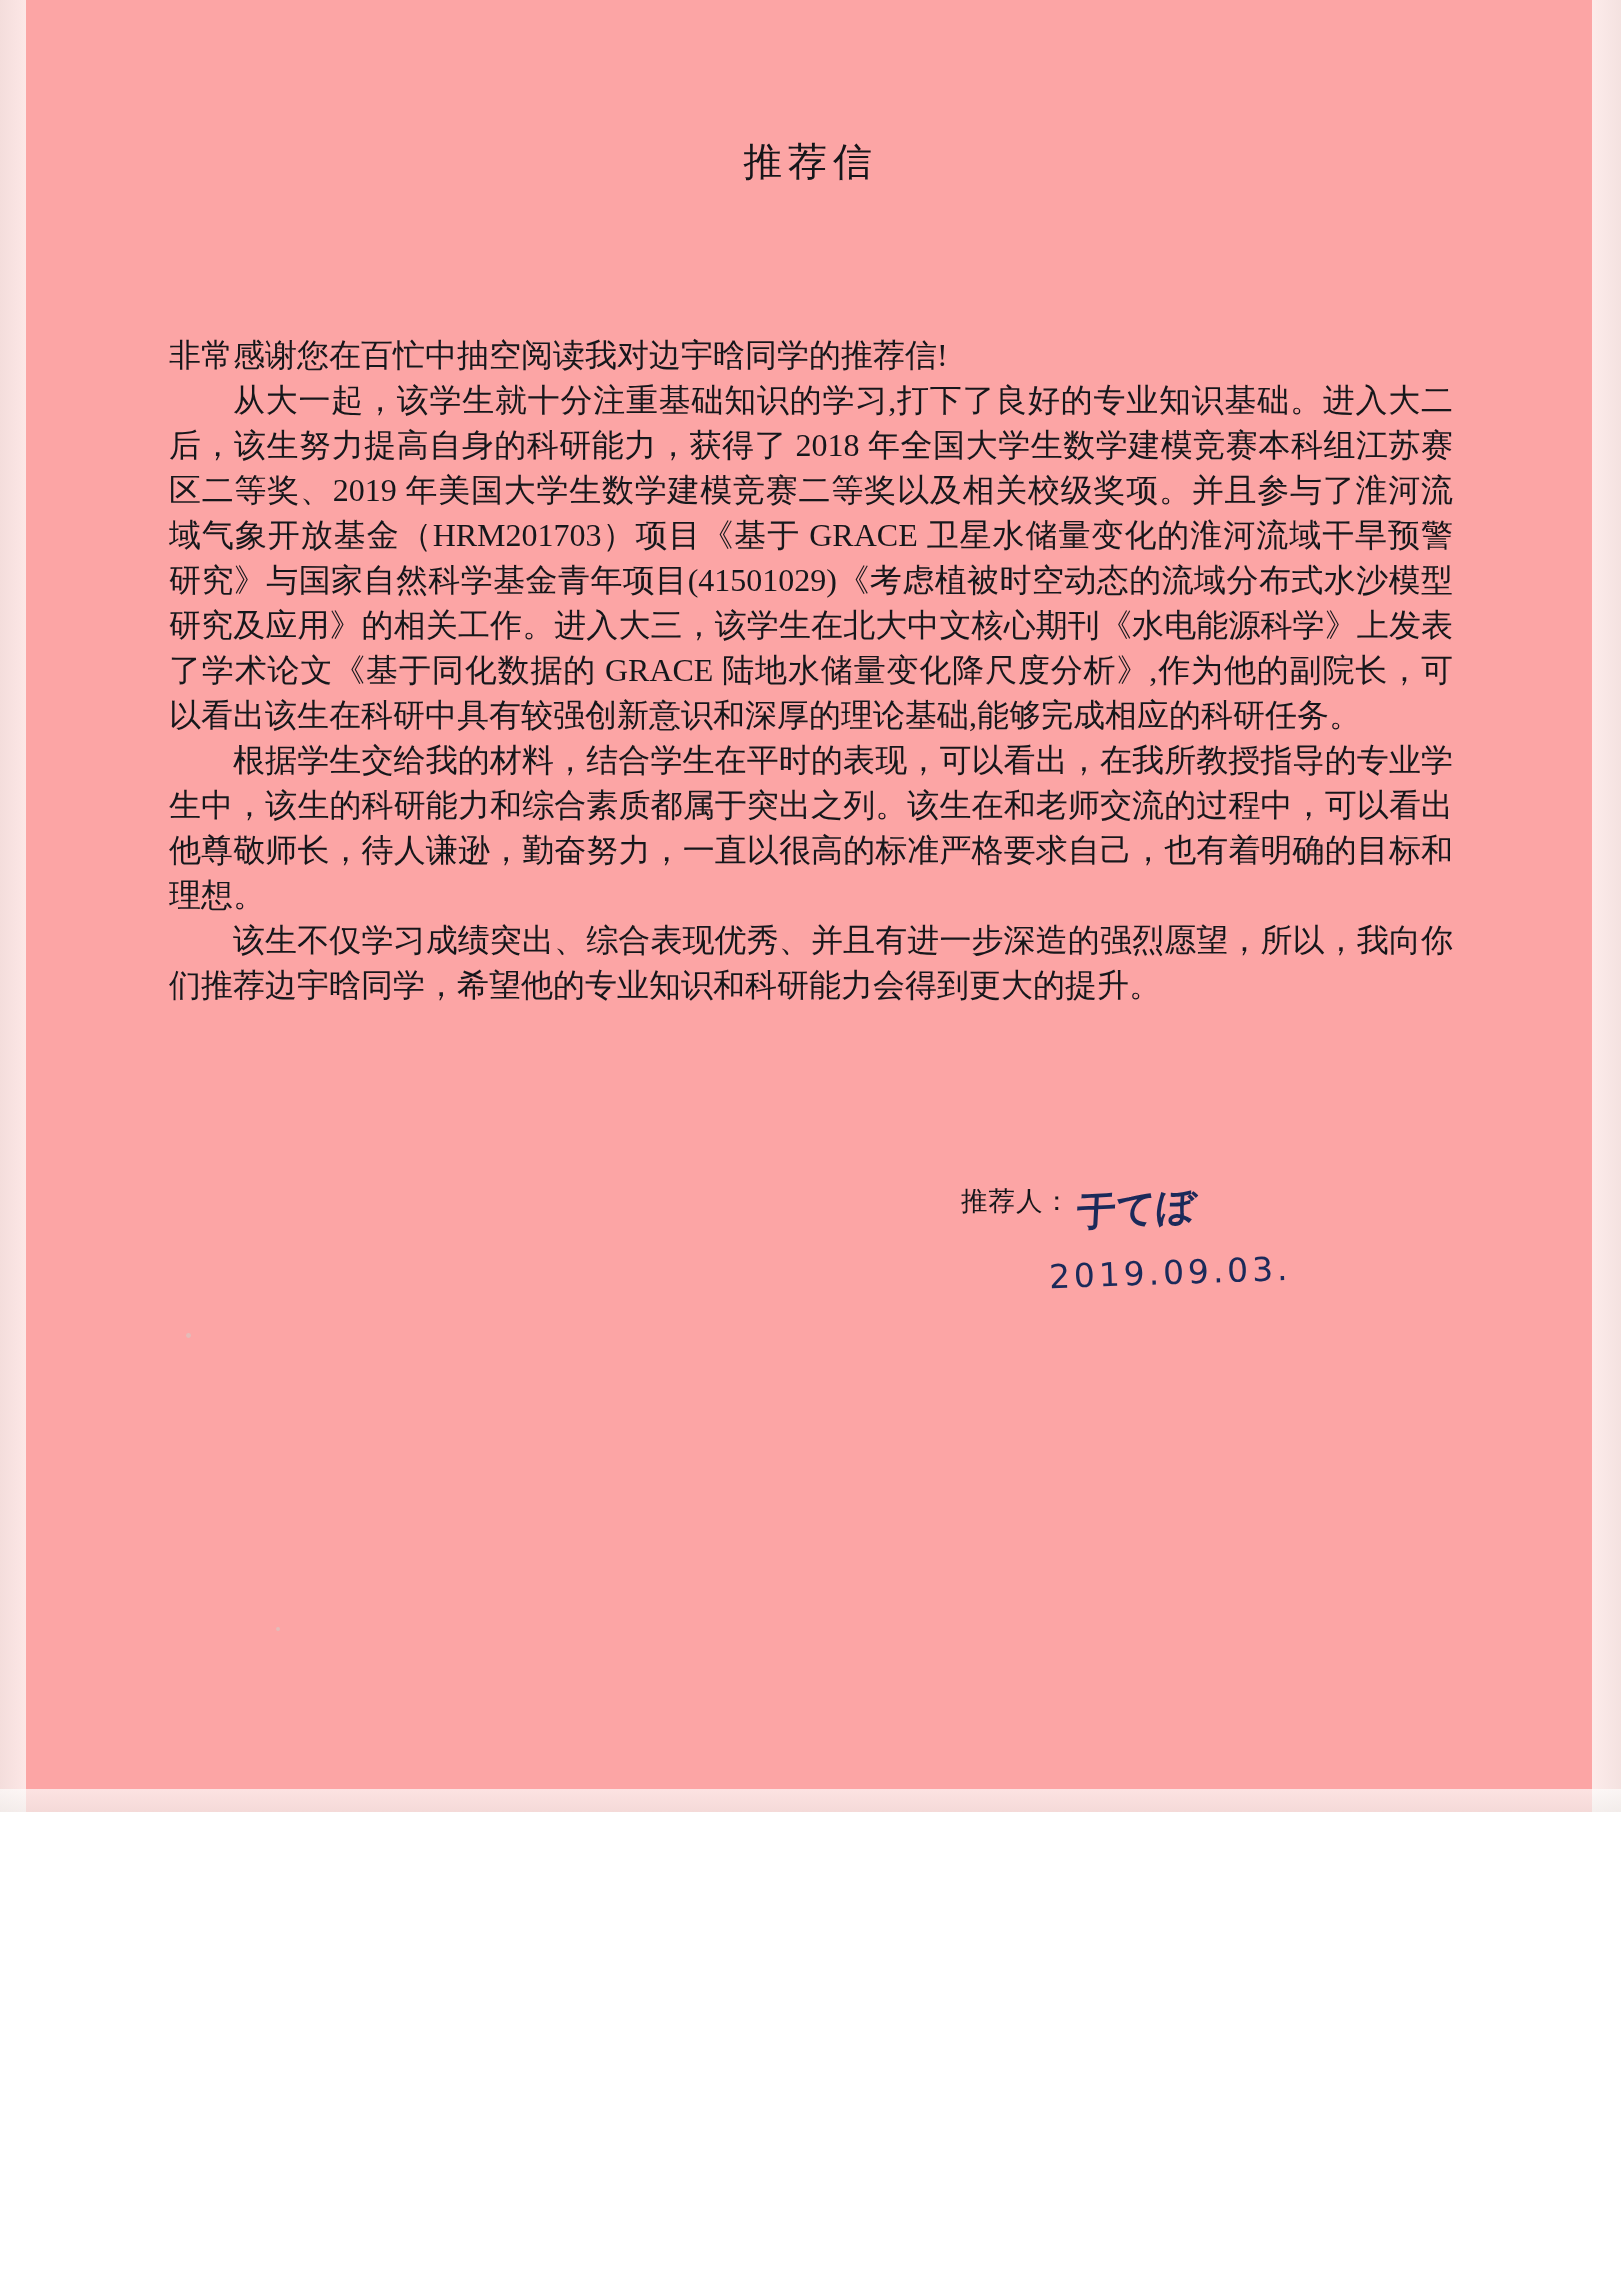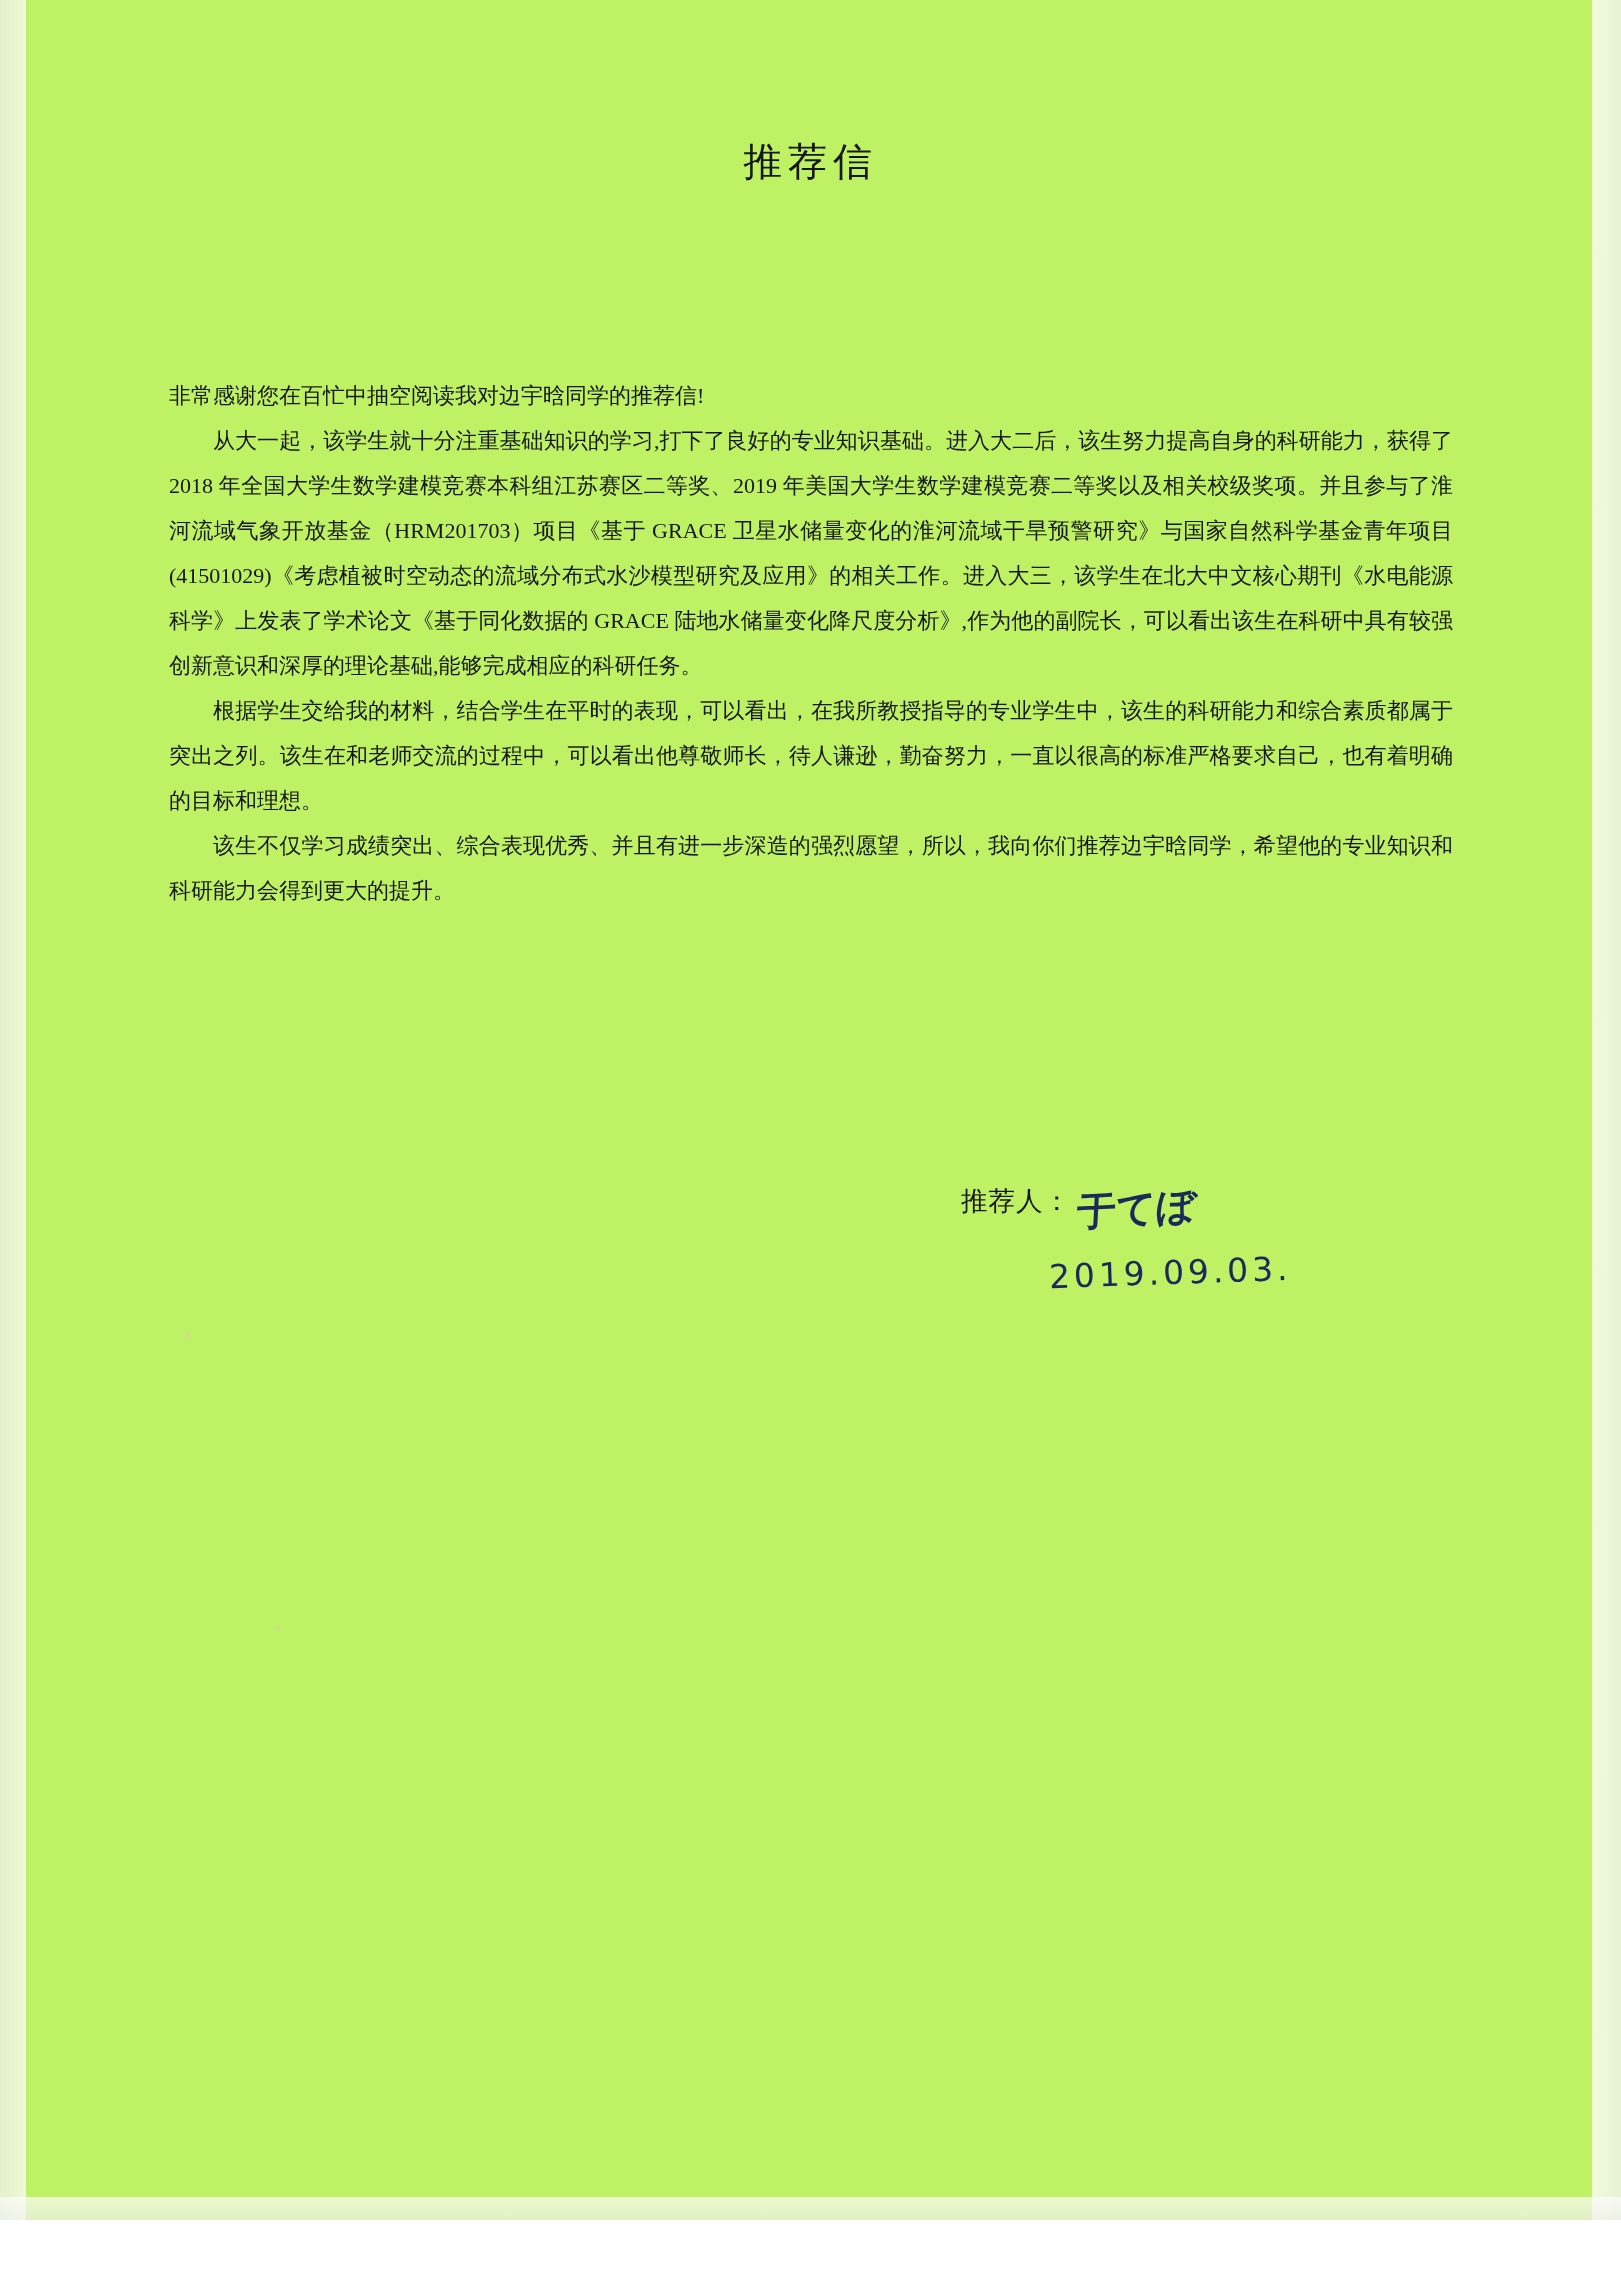--- a/index.html
+++ b/index.html
@@ -6,22 +6,22 @@
     margin: 0;
     padding: 0;
     background: #ffffff;
   }
   body {
     font-family: "Liberation Serif", "DejaVu Serif", serif;
   }
   .page {
     position: relative;
     width: 1621px;
-    height: 2220px;
-    background: #bef264;
+    height: 1812px;
+    background: #fca5a5;
     overflow: hidden;
   }
   
   .scan-edge-left {
     position: absolute;
     left: 0; top: 0;
     width: 25.5px; height: 100%;
     background: linear-gradient(to right, #f1f0ee 0%, #fdfdfc 100%);
     opacity: .75;
   }
@@ -52,25 +52,24 @@
     font-family: "Liberation Serif", "DejaVu Serif", serif;
     font-weight: 500;
   }
 
   .body-block {
     position: absolute;
     top: 333px;
     left: 169px;
     width: 1284px;
     color: #16171b;
-    font-size: 22px;
+    font-size: 32px;
     line-height: 45px;
     text-align: justify;
     text-justify: inter-character;
-    margin-top: 40px;
   }
   .para {
     margin: 0 0 0 0;
     text-indent: 0;
   }
   .para.indent {
     text-indent: 2em;
   }
 
   .sign-block {

